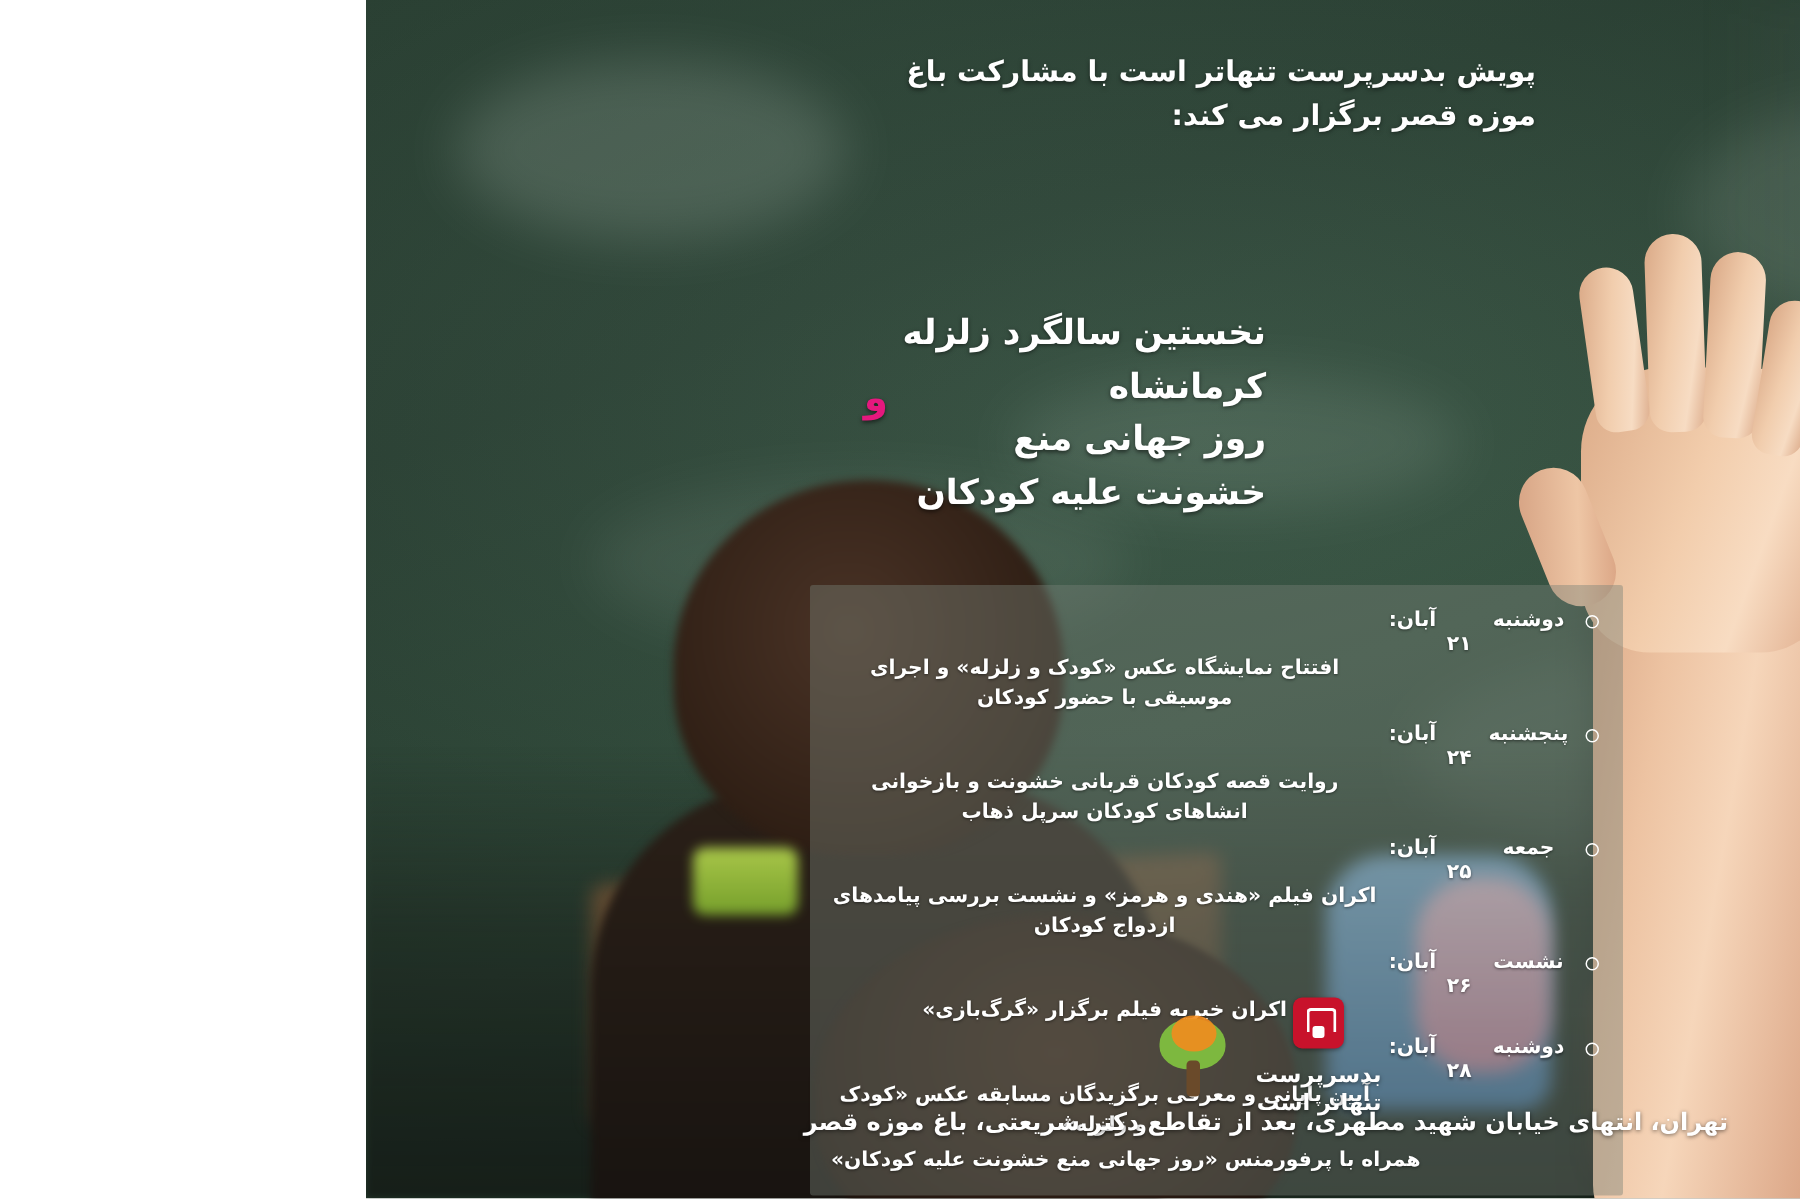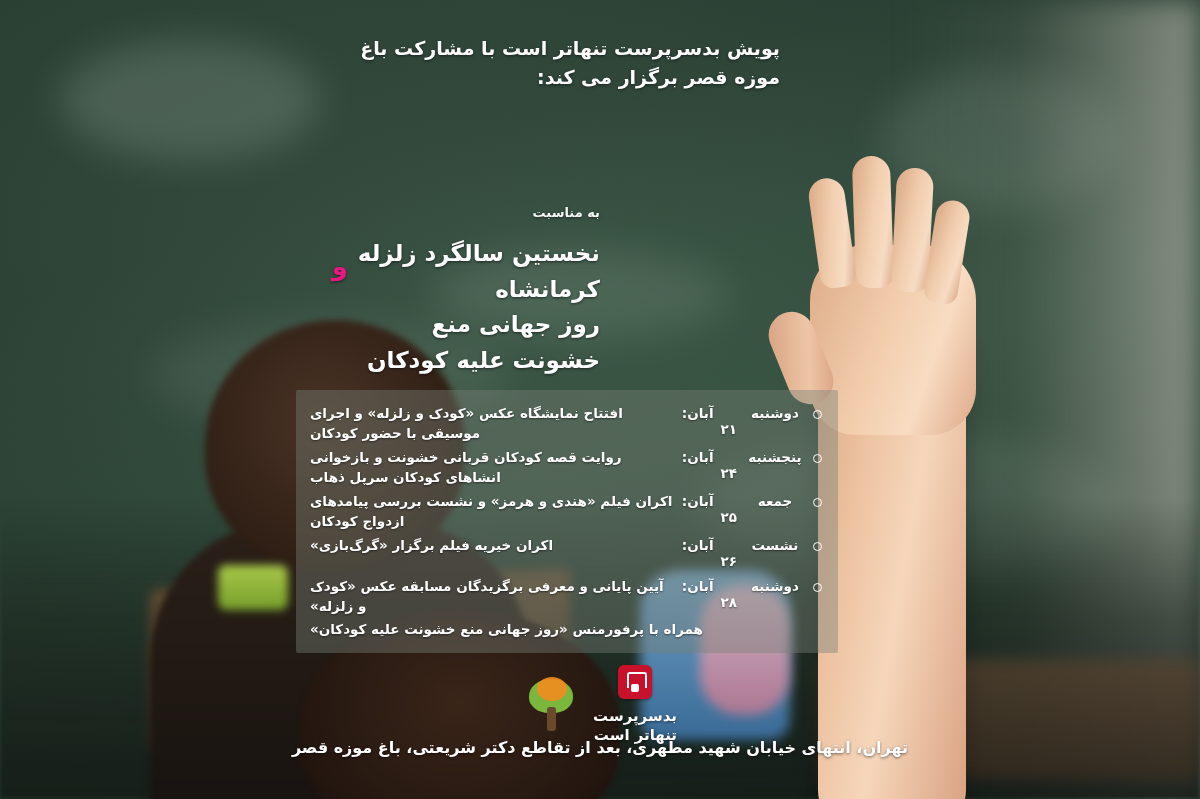--- a/index.html
+++ b/index.html
@@ -9,21 +9,21 @@
   }
   body {
     width: 1200px;
     height: 799px;
     overflow: hidden;
     font-family: "DejaVu Sans", sans-serif;
   }
 
   .poster {
     position: relative;
-    width: 1200px;
+    width: 956px;
     height: 799px;
     background: #ffffff;
     overflow: hidden;
   }
 
   
   .poster-inner {
     position: absolute;
     left: 0;
     top: 0;
@@ -297,21 +297,21 @@
     flex: 0 0 auto;
     min-width: 62px;
     text-align: center;
   }
   .datenum {
     flex: 0 0 auto;
     color: #ffffff;
     margin-top: 16px;
   }
   .month { flex: 0 0 auto; }
-  .desc  { flex: 1 1 auto; text-align: left; white-space: normal; }
+  .desc  { flex: 1 1 auto; text-align: center; white-space: normal; margin-top: 32px; }
   .sched-cont {
     color: #ffffff;
     font-size: 13.5px;
     font-weight: bold;
     text-align: left;
     padding-right: 88px;
     text-shadow: 0 1px 2px rgba(0,0,0,0.5);
   }
 
   
@@ -435,21 +435,20 @@
       <div class="finger f2"></div>
       <div class="finger f3"></div>
       <div class="finger f4"></div>
       <div class="thumb"></div>
     </div>
 
     <div class="kicker">پویش بدسرپرست تنهاتر است با مشارکت باغ موزه قصر برگزار می کند:</div>
 
 
     <div class="occasion">
-      <div class="small">به مناسبت</div>
       <div class="line">نخستین سالگرد زلزله کرمانشاه</div>
       <div class="line">روز جهانی منع خشونت علیه کودکان</div>
       <div class="vav">و</div>
     </div>
 
     <div class="schedule">
 
       <div class="sched-row">
         <span class="bullet"></span>
         <span class="day">دوشنبه</span>

